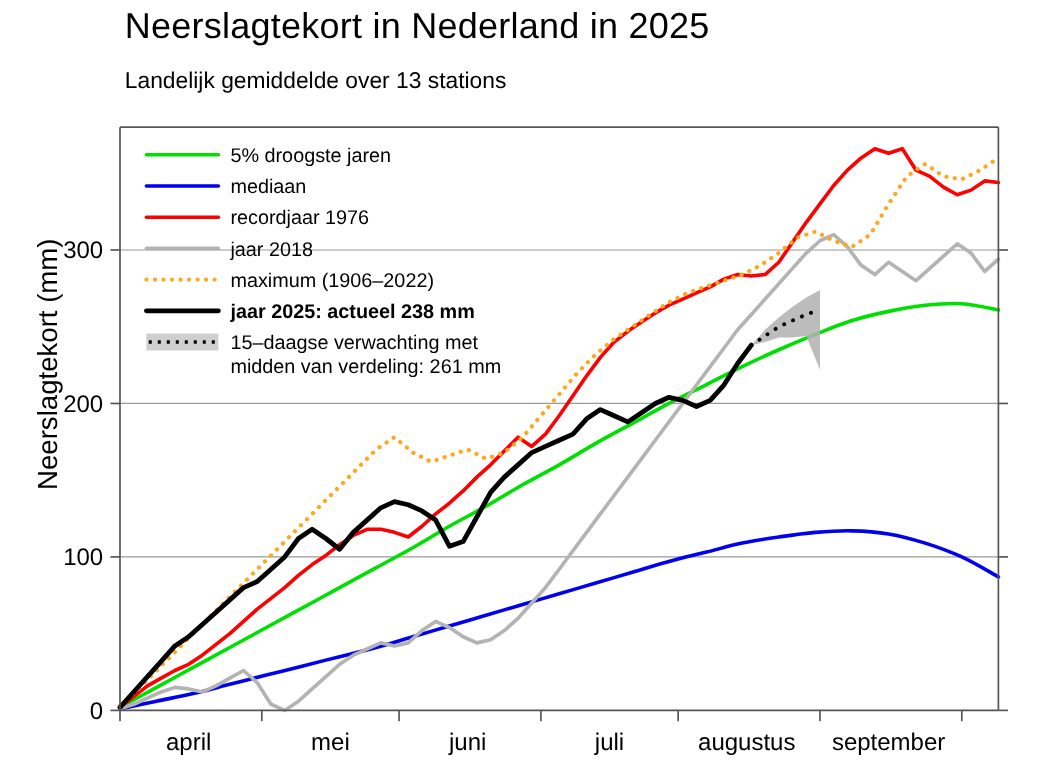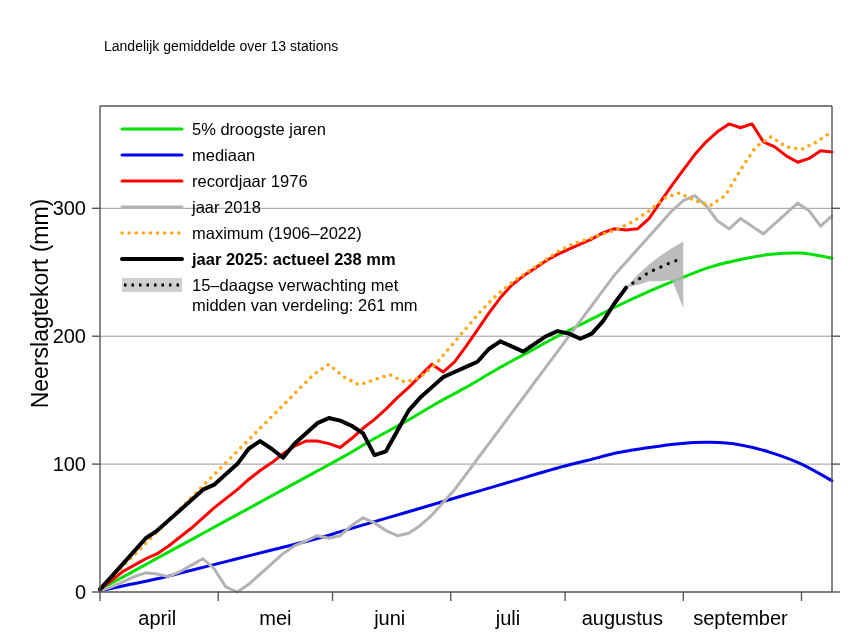--- a/index.html
+++ b/index.html
@@ -7,40 +7,41 @@
     width:864px;height:638px;background:#ffffff;
     font-family:"Liberation Sans","DejaVu Sans",sans-serif;
     color:#000;overflow:hidden;position:relative;
   }
   #chart-root{position:absolute;inset:0;}
   .title{
     position:absolute;left:104px;top:6px;
     font-size:30px;font-weight:400;letter-spacing:.2px;white-space:nowrap;
   }
   .subtitle{
-    position:absolute;left:104px;top:38px;
-    font-size:14px;font-weight:400;white-space:nowrap;
+    position:absolute;left:104px;top:57px;
+    font-size:19px;font-weight:400;white-space:nowrap;
   }
   .ylabel{
     position:absolute;left:-180px;top:290px;width:440px;
     transform:rotate(-90deg);transform-origin:center center;
     text-align:center;font-size:23px;white-space:nowrap;
   }
   svg{position:absolute;left:0;top:0;display:block;}
   text{font-family:"Liberation Sans","DejaVu Sans",sans-serif;}
   .tick-lbl{font-size:20px;fill:#000;}
   .month-lbl{font-size:20px;fill:#000;}
   .legend-lbl{font-size:16.5px;fill:#000;}
   .legend-lbl.bold{font-weight:bold;font-size:16.5px;}
 </style>
 </head>
 <body>
 
 <div id="chart-root">
 
+  <div class="title">Neerslagtekort in Nederland in 2025</div>
   <div class="subtitle">Landelijk gemiddelde over 13 stations</div>
   <div class="ylabel">Neerslagtekort (mm)</div>
 
   <svg id="plot" width="864" height="638">
       <line x1="100" y1="464.10526315789474" x2="832" y2="464.10526315789474" stroke="#9a9a9a" stroke-width="1"></line>
       <line x1="100" y1="336.2105263157895" x2="832" y2="336.2105263157895" stroke="#9a9a9a" stroke-width="1"></line>
       <line x1="100" y1="208.31578947368422" x2="832" y2="208.31578947368422" stroke="#9a9a9a" stroke-width="1"></line>
       <path d="M 100.00 589.44 C 105.08 586.67, 120.33 578.36, 130.50 572.82 C 140.67 567.27, 150.83 561.73, 161.00 556.19 C 171.17 550.65, 181.33 545.11, 191.50 539.56 C 201.67 534.02, 211.83 528.48, 222.00 522.94 C 232.17 517.39, 242.33 511.85, 252.50 506.31 C 262.67 500.77, 272.83 495.23, 283.00 489.68 C 293.17 484.14, 303.33 478.60, 313.50 473.06 C 323.67 467.52, 333.83 462.19, 344.00 456.43 C 354.17 450.68, 364.33 444.28, 374.50 438.53 C 384.67 432.77, 394.83 427.66, 405.00 421.90 C 415.17 416.14, 425.33 409.75, 435.50 403.99 C 445.67 398.24, 455.83 393.12, 466.00 387.37 C 476.17 381.61, 486.33 375.22, 496.50 369.46 C 506.67 363.71, 516.83 358.38, 527.00 352.84 C 537.17 347.29, 547.33 341.54, 557.50 336.21 C 567.67 330.88, 577.83 325.98, 588.00 320.86 C 598.17 315.75, 608.33 310.42, 618.50 305.52 C 628.67 300.61, 638.83 295.92, 649.00 291.45 C 659.17 286.97, 669.33 282.71, 679.50 278.66 C 689.67 274.61, 699.83 270.34, 710.00 267.15 C 720.17 263.95, 730.33 261.61, 740.50 259.47 C 750.67 257.34, 760.83 255.42, 771.00 254.36 C 781.17 253.29, 791.33 252.44, 801.50 253.08 C 811.67 253.72, 826.92 257.34, 832.00 258.19" fill="none" stroke="#00e000" stroke-width="3" stroke-linejoin="round" stroke-linecap="round"></path>
       <path d="M 100.00 590.72 C 105.08 589.66, 120.33 586.46, 130.50 584.33 C 140.67 582.19, 150.83 580.28, 161.00 577.93 C 171.17 575.59, 181.33 572.82, 191.50 570.26 C 201.67 567.70, 211.83 565.14, 222.00 562.58 C 232.17 560.03, 242.33 557.47, 252.50 554.91 C 262.67 552.35, 272.83 549.79, 283.00 547.24 C 293.17 544.68, 303.33 542.33, 313.50 539.56 C 323.67 536.79, 333.83 533.59, 344.00 530.61 C 354.17 527.63, 364.33 524.64, 374.50 521.66 C 384.67 518.67, 394.83 515.69, 405.00 512.71 C 415.17 509.72, 425.33 506.74, 435.50 503.75 C 445.67 500.77, 455.83 497.78, 466.00 494.80 C 476.17 491.82, 486.33 488.83, 496.50 485.85 C 506.67 482.86, 516.83 479.88, 527.00 476.89 C 537.17 473.91, 547.33 470.71, 557.50 467.94 C 567.67 465.17, 577.83 462.83, 588.00 460.27 C 598.17 457.71, 608.33 454.73, 618.50 452.59 C 628.67 450.46, 638.83 448.97, 649.00 447.48 C 659.17 445.99, 669.33 444.49, 679.50 443.64 C 689.67 442.79, 699.83 442.15, 710.00 442.36 C 720.17 442.58, 730.33 443.22, 740.50 444.92 C 750.67 446.63, 760.83 449.40, 771.00 452.59 C 781.17 455.79, 791.33 459.42, 801.50 464.11 C 811.67 468.79, 826.92 477.96, 832.00 480.73" fill="none" stroke="#0000ee" stroke-width="3" stroke-linejoin="round" stroke-linecap="round"></path>
       <path d="M100.00 590.72 L111.44 586.88 L122.88 581.77 L134.31 576.65 L145.75 572.82 L157.19 574.09 L168.63 576.65 L180.06 571.54 L191.50 565.14 L202.94 558.75 L214.38 568.98 L225.81 586.88 L237.25 592.00 L248.69 584.33 L260.13 574.09 L271.56 563.86 L283.00 553.63 L294.44 545.96 L305.88 540.84 L317.31 535.73 L328.75 538.28 L340.19 535.73 L351.63 525.49 L363.06 517.82 L374.50 522.94 L385.94 530.61 L397.38 535.73 L408.81 533.17 L420.25 525.49 L431.69 515.26 L443.13 502.47 L454.56 489.68 L466.00 474.34 L477.44 458.99 L488.88 443.64 L500.31 428.29 L511.75 412.95 L523.19 397.60 L534.63 382.25 L546.06 366.91 L557.50 351.56 L568.94 336.21 L580.38 320.86 L591.81 305.52 L603.25 290.17 L614.69 274.82 L626.13 262.03 L637.56 249.24 L649.00 236.45 L660.44 223.66 L671.88 210.87 L683.31 200.64 L694.75 195.53 L706.19 205.76 L717.63 221.11 L729.06 228.78 L740.50 218.55 L751.94 226.22 L763.38 233.89 L774.81 223.66 L786.25 213.43 L797.69 203.20 L809.13 210.87 L820.56 226.22 L832.00 215.99" fill="none" stroke="#b3b3b3" stroke-width="3" stroke-linejoin="round" stroke-linecap="round"></path>

